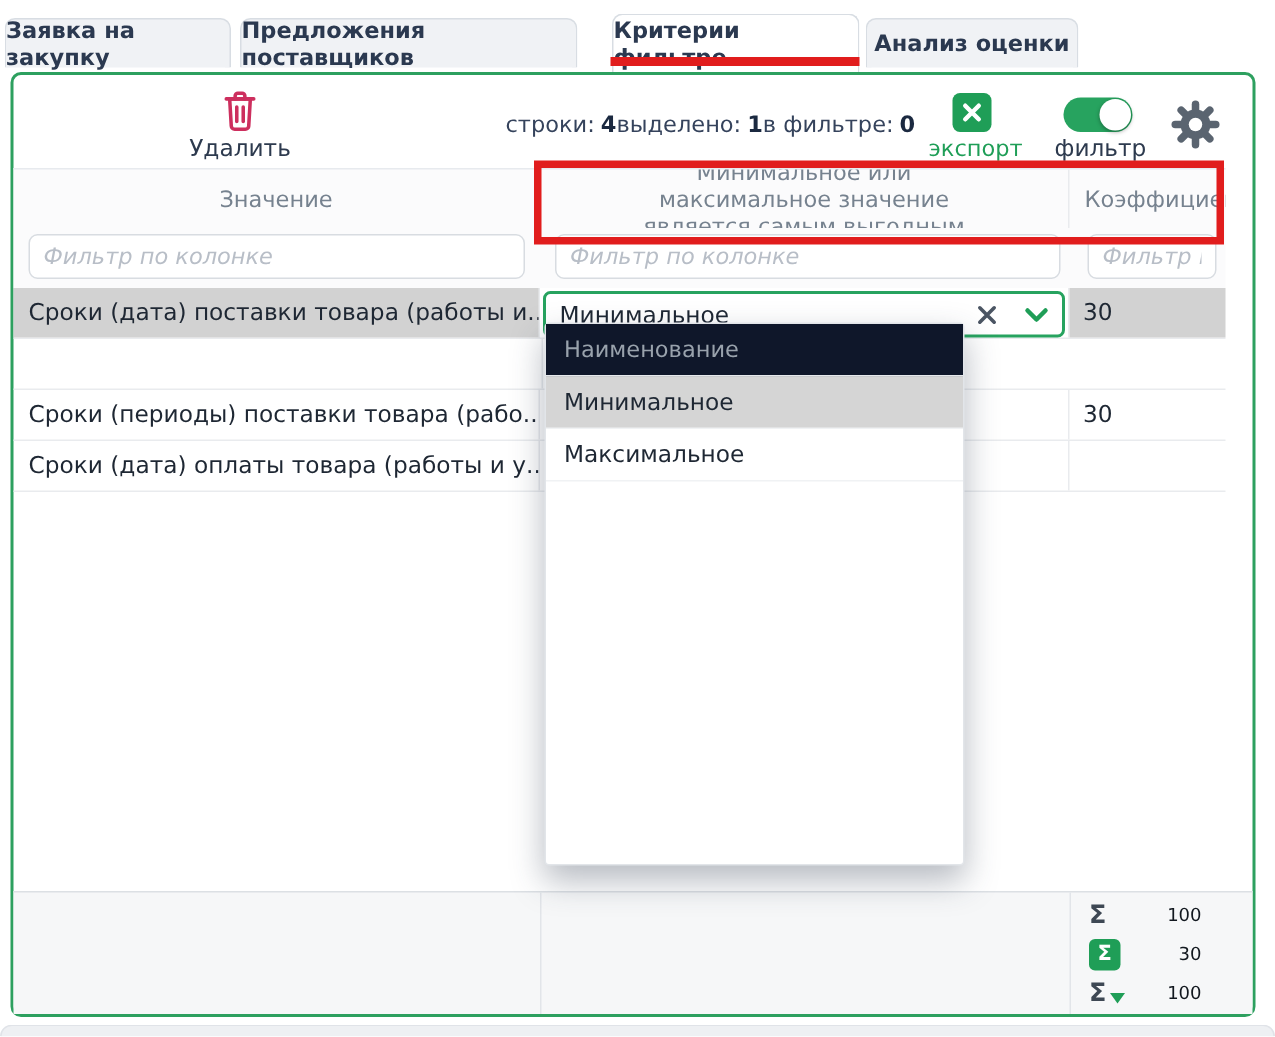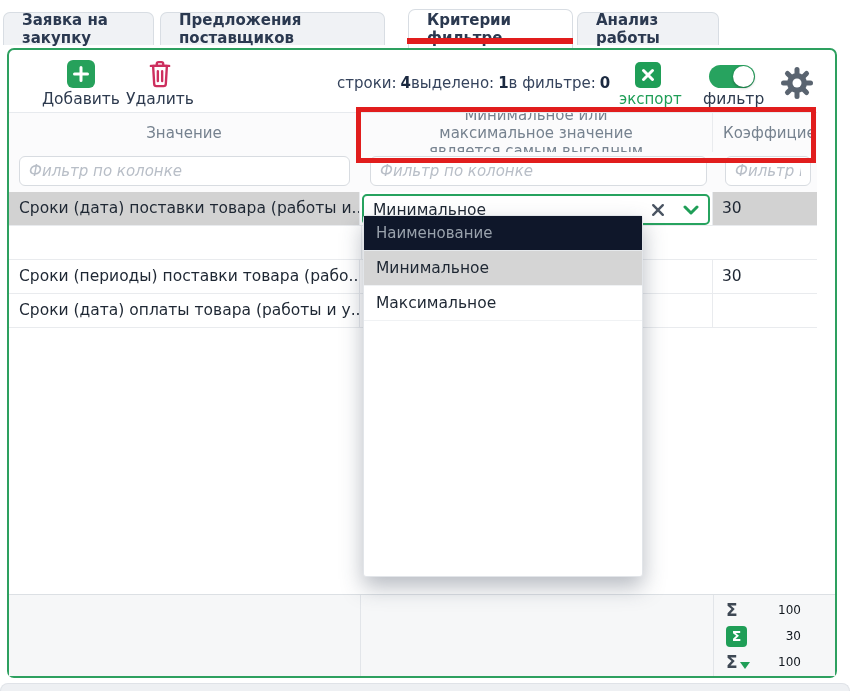--- a/index.html
+++ b/index.html
@@ -11,21 +11,20 @@
   }
 
   
   .tab {
     position:absolute; top:12px; height:33px;
     display:flex; align-items:center; justify-content:center;
     background:#f0f2f5; border:1px solid #d8dde3; border-bottom:none;
     border-radius:7px 7px 0 0;
     font-size:15px; font-weight:600; color:#2b3950; cursor:default;
     z-index:3;
-    padding-left:18px;
   }
   .tab.active { top:9px; height:39px; background:#ffffff; z-index:4; }
 
   .ann-underline {
     position:absolute; left:407px; top:38px; width:166px; height:6px;
     background:#e11d1d; z-index:70;
   }
   .ann-box {
     position:absolute; left:356px; top:107px; width:460px; height:56px;
     border:5px solid #e11d1d; z-index:70; pointer-events:none;
@@ -165,36 +164,28 @@
 <div class="tab" style="left:3px; width:151px;">
   <span>Заявка на закупку</span>
 </div>
 <div class="tab" style="left:160px; width:225px;">
   <span>Предложения поставщиков</span>
 </div>
 <div class="tab active" style="left:408px; width:165px;">
   <span>Критерии фильтре</span>
 </div>
 <div class="tab" style="left:577px; width:142px;">
-  <span>Анализ работы</span>
+  <span>Анализ оценки</span>
 </div>
 
 <div class="ann-underline"></div>
 <div class="ann-box"></div>
 
 <div class="panel">
 
-  <div class="tb-btn" style="left:24px; top:10px; width:96px;">
-    <div class="icon-plus">
-      <svg width="20" height="20" viewBox="0 0 20 20">
-          <path d="M10 3.5v13M3.5 10h13" stroke="#ffffff" stroke-width="3" stroke-linecap="round" fill="none"></path>
-        </svg>
-    </div>
-    <div class="lbl">Добавить</div>
-  </div>
 
   <div class="tb-btn" style="left:113px; top:10px; width:76px;">
     <div class="icon-trash">
       <svg width="26" height="28" viewBox="0 0 24 26" fill="none" stroke="#cd2f5e" stroke-width="2.2" stroke-linecap="round" stroke-linejoin="round">
         <path d="M3.5 5.5h17"></path>
         <path d="M9 5.5V3.6a1.6 1.6 0 0 1 1.6-1.6h2.8A1.6 1.6 0 0 1 15 3.6v1.9"></path>
         <path d="M5.6 5.5h12.8l-1 16.8a2.1 2.1 0 0 1-2.1 2H8.7a2.1 2.1 0 0 1-2.1-2z"></path>
         <path d="M10 10.5v9M14 10.5v9"></path>
       </svg>
     </div>

